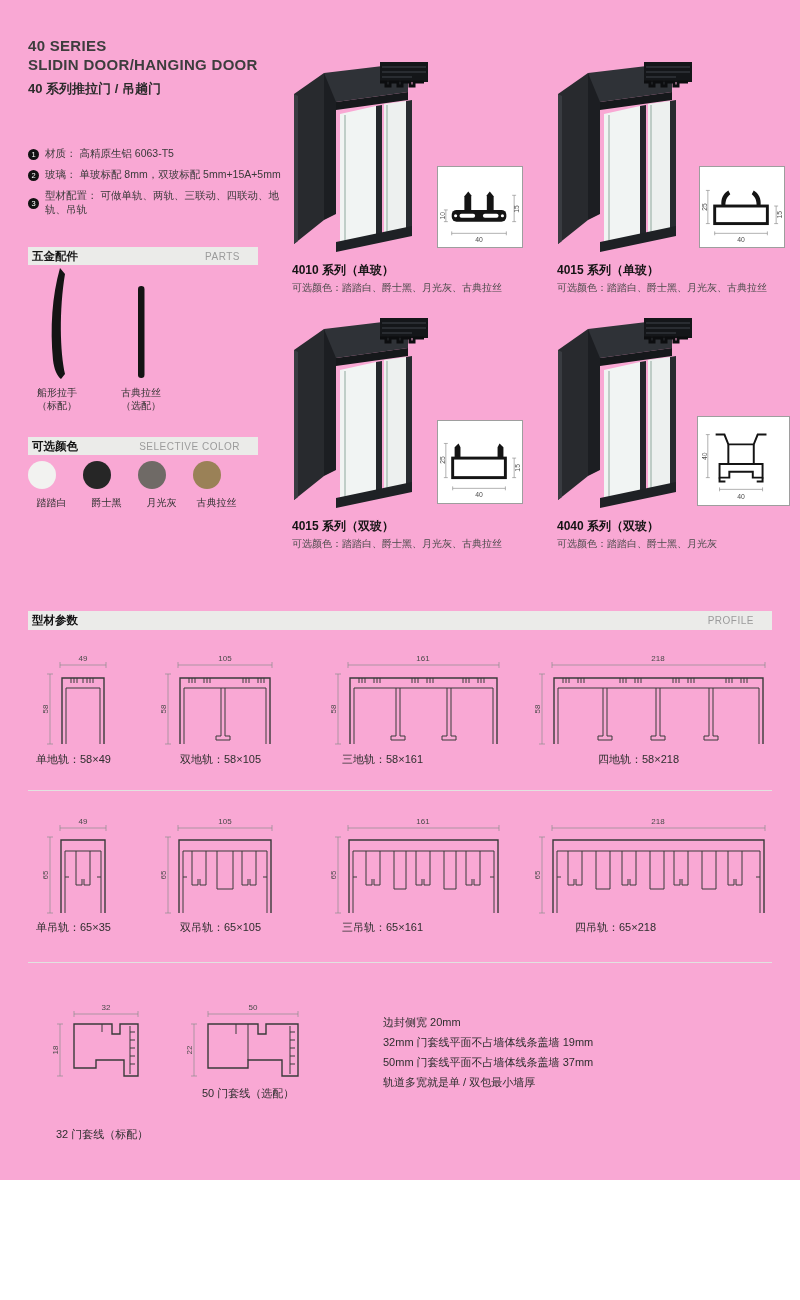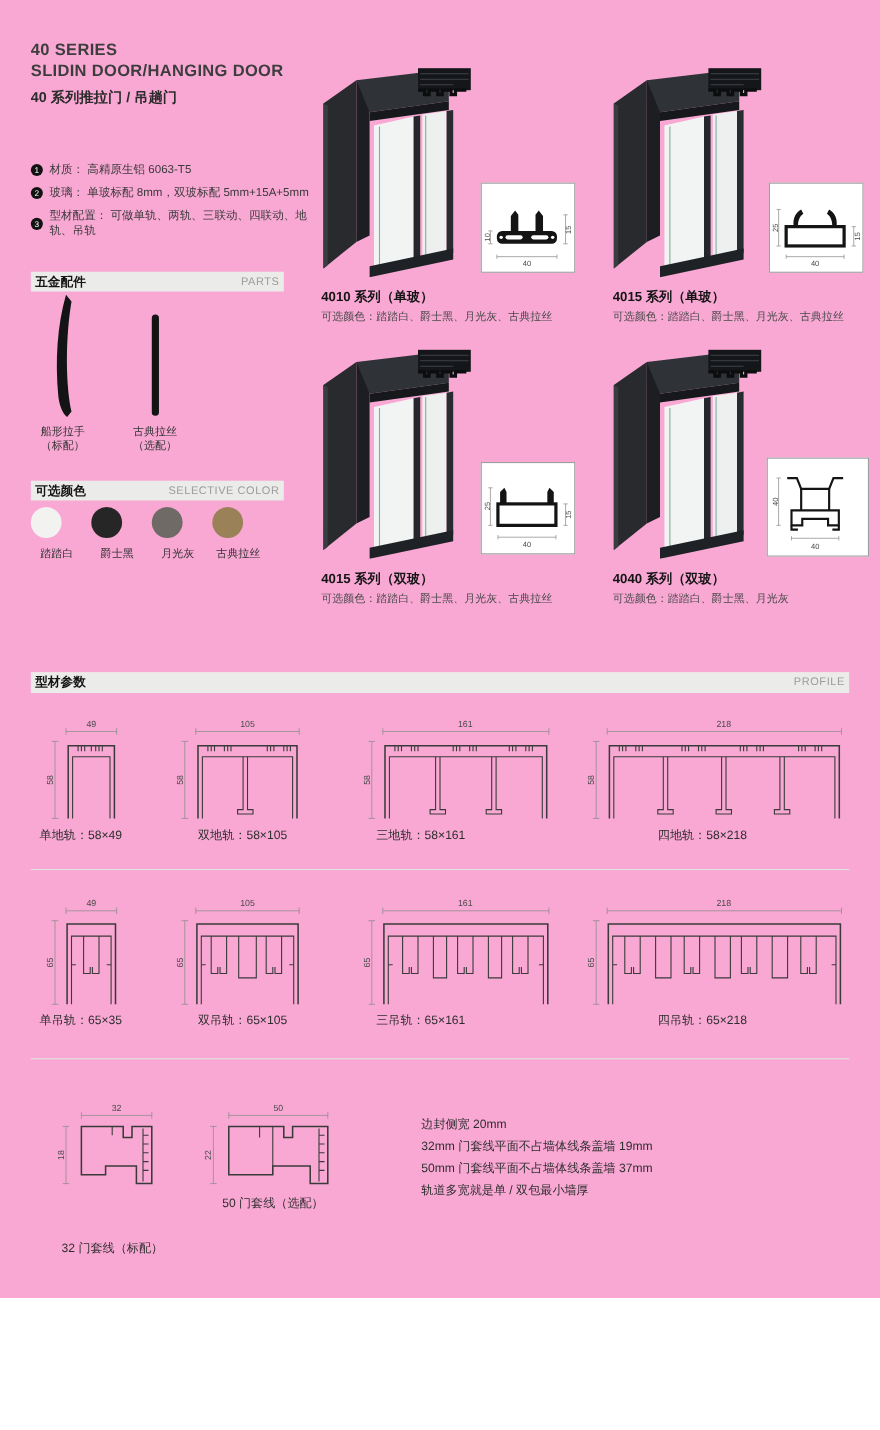--- a/index.html
+++ b/index.html
@@ -5,21 +5,21 @@
   html,body{margin:0;padding:0;background:#fff;}
   .page{position:relative;width:800px;height:1180px;background:#f9a8d4;
         font-family:"Liberation Sans",sans-serif;overflow:hidden;}
   .abs{position:absolute;}
   .t-en{font-size:15px;font-weight:700;color:#3d3d3d;letter-spacing:.3px;line-height:19px;}
   .t-cn{font-size:13px;font-weight:700;color:#2b2b2b;margin-top:6px;}
   .spec-row{display:flex;align-items:center;gap:6px;font-size:10.5px;color:#3a3a3a;margin-bottom:7px;}
   .spec-num{width:11px;height:11px;border-radius:50%;background:#121212;color:#fff;font-size:7.5px;
             display:flex;align-items:center;justify-content:center;flex:0 0 11px;}
   .bar{display:flex;justify-content:space-between;align-items:center;background:#ebebe9;
-       padding:0 4px 0 4px;box-sizing:border-box;}
+       padding:0 18px 0 4px;box-sizing:border-box;}
   .bar-cn{font-size:11.5px;font-weight:700;color:#141414;}
   .bar-en{font-size:10px;color:#9b9b9b;letter-spacing:.5px;}
   .handle-label{font-size:10px;color:#333;text-align:center;line-height:13px;}
   .swatch-wrap{display:flex;flex-direction:column;align-items:center;width:60px;}
   .swatch{width:28px;height:28px;border-radius:50%;}
   .swatch-label{font-size:10px;color:#333;margin-top:7px;white-space:nowrap;padding-left:19px;}
   .pname{font-size:12px;font-weight:700;color:#141414;}
   .pcolors{font-size:10px;color:#4a4a4a;}
   .csbox{border:1px solid #9e9e9e;background:#fff;box-sizing:border-box;}
   .tlabel{font-size:11px;color:#2e2e2e;}
@@ -289,21 +289,21 @@
 
   <svg class="abs" style="left:532px;top:815px" width="239" height="106" viewBox="0 0 239 106">
     <path d="M20,13 H233 M20,10 V16 M233,10 V16" class="dline"></path>
     <text class="dtext" text-anchor="middle" x="126" y="9">218</text>
     <path d="M10,22 V98 M7,22 H13 M7,98 H13" class="dline"></path>
     <text class="dtext" text-anchor="middle" transform="rotate(-90 5 60)" x="5" y="63">65</text>
     <path d="M21,98 V25 H232 V98" class="pline"></path>
     <path d="M25,98 V36 H228 V98" class="pthin"></path>
     <path d="M36,36 V70 H42 V64 M50,36 V70 H44 V64 M64,36 V74 H78 V36 M90,36 V70 H96 V64 M104,36 V70 H98 V64 M118,36 V74 H132 V36 M142,36 V70 H148 V64 M156,36 V70 H150 V64 M170,36 V74 H184 V36 M196,36 V70 H202 V64 M210,36 V70 H204 V64 M25,62 h4 M228,62 h-4" class="pthin"></path>
   </svg>
-  <div class="abs tlabel" style="left:598px;top:920px">四吊轨：65×218</div>
+  <div class="abs tlabel" style="left:575px;top:920px">四吊轨：65×218</div>
 
   <div class="abs hr" style="left:28px;top:962px;width:744px"></div>
 
   <svg class="abs" style="left:44px;top:1002px" width="100" height="88" viewBox="0 0 100 88">
     <path d="M30,12 H94 M30,9 V15 M94,9 V15" class="dline"></path>
     <text class="dtext" text-anchor="middle" x="62" y="8">32</text>
     <path d="M16,22 V74 M13,22 H19 M13,74 H19" class="dline"></path>
     <text class="dtext" text-anchor="middle" transform="rotate(-90 11 48)" x="11" y="51">18</text>
     <path d="M30,22 H68 V32 H76 V22 H94 V74 H80 V58 H52 V66 H30 Z" class="pline"></path>
     <path d="M86,24 V72 M86,30 h5 M86,38 h5 M86,46 h5 M86,54 h5 M86,62 h5 M58,22 v8" class="pthin"></path>

